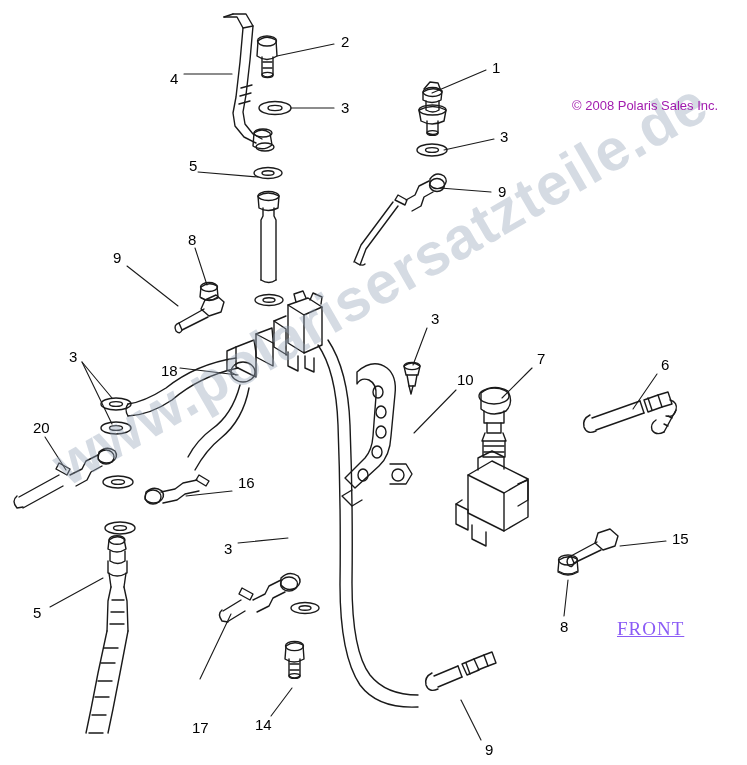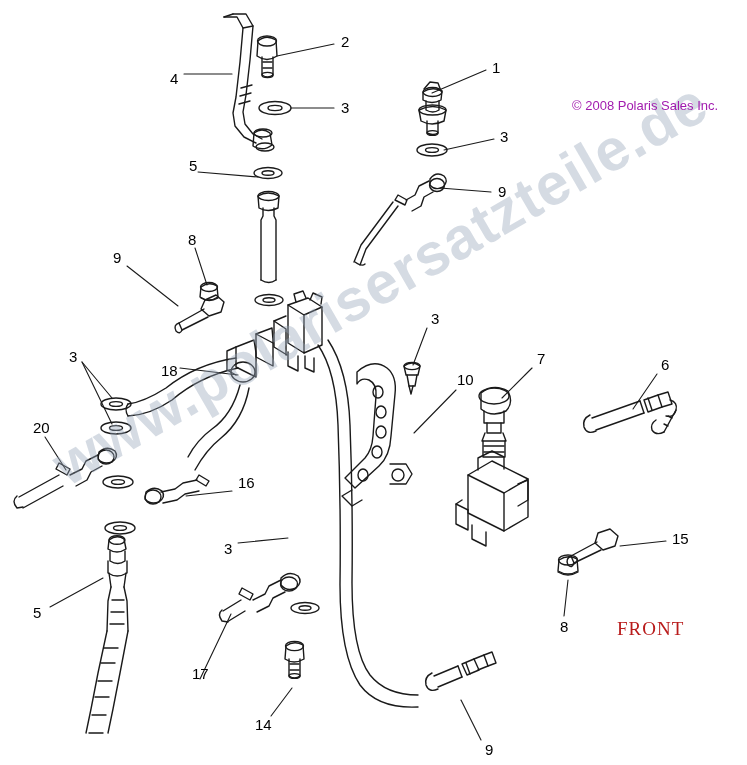--- a/index.html
+++ b/index.html
@@ -35,23 +35,24 @@
     position: absolute;
     font-family: "Liberation Sans", sans-serif;
     font-size: 13px;
     color: #a21caf;
     white-space: nowrap;
   }
   .front-label {
     position: absolute;
     font-family: "Liberation Serif", serif;
     font-size: 19px;
-    color: #b91c1c;
+    color: #8b5cf6;
     letter-spacing: 1px;
     white-space: nowrap;
+    text-decoration: underline;
   }
   .watermark {
     position: absolute;
     left: -30px;
     top: 250px;
     width: 820px;
     transform: rotate(-30deg);
     transform-origin: 50% 50%;
     font-family: "Liberation Sans", sans-serif;
     font-size: 59px;
@@ -375,17 +376,17 @@
   <div class="callout" style="left:161px; top:350px;margin-top:12px;">18</div>
   <div class="callout" style="left:537px; top:350px;">7</div>
   <div class="callout" style="left:661px; top:356px;">6</div>
   <div class="callout" style="left:457px; top:371px;">10</div>
   <div class="callout" style="left:33px;  top:419px;">20</div>
   <div class="callout" style="left:238px; top:474px;">16</div>
   <div class="callout" style="left:672px; top:530px;">15</div>
   <div class="callout" style="left:224px; top:540px;">3</div>
   <div class="callout" style="left:33px;  top:604px;">5</div>
   <div class="callout" style="left:560px; top:618px;">8</div>
-  <div class="callout" style="left:192px; top:665px;text-align:right;">17</div>
+  <div class="callout" style="left:192px; top:719px;text-align:right;">17</div>
   <div class="callout" style="left:255px; top:716px;">14</div>
   <div class="callout" style="left:485px; top:741px;">9</div>
 
 </div>
 
 </body></html>

